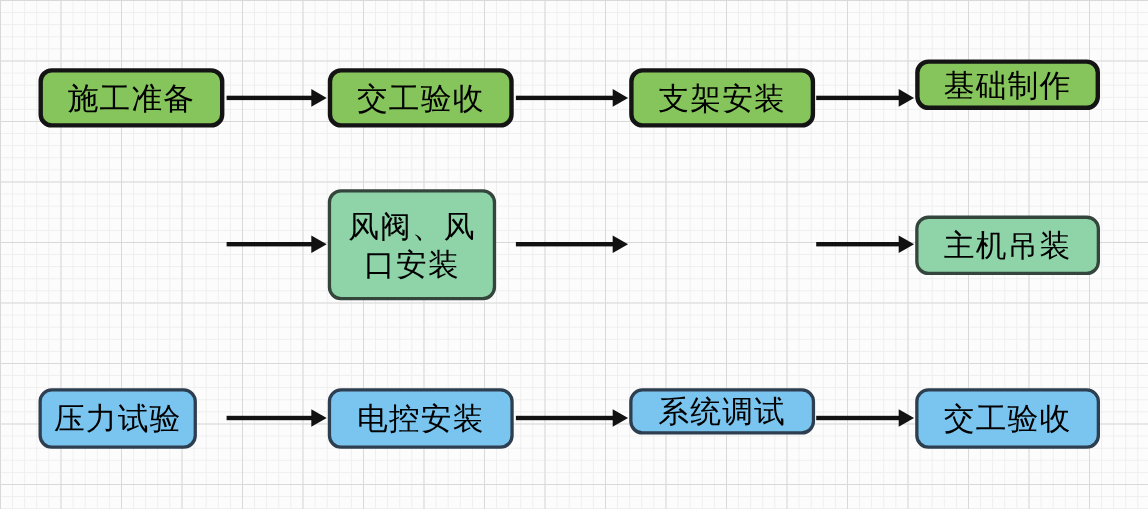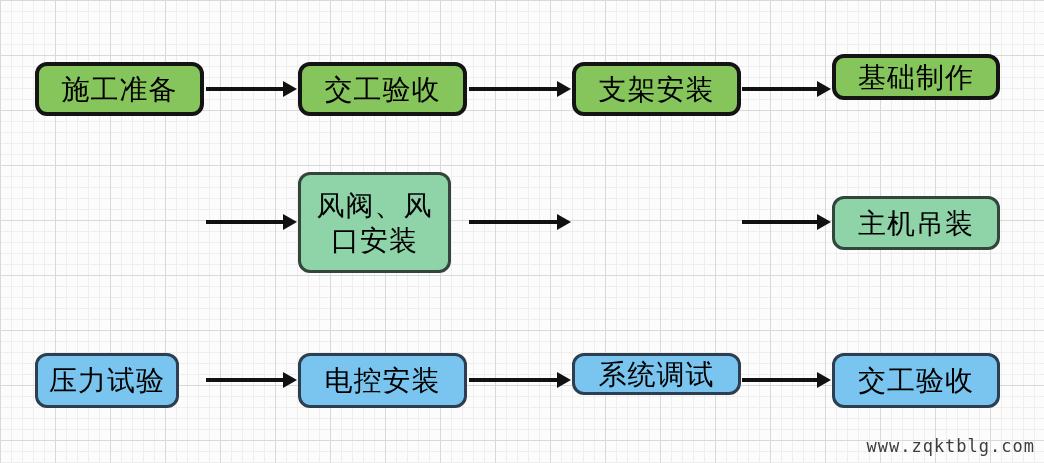--- a/index.html
+++ b/index.html
@@ -113,14 +113,13 @@
     <div class="shaft"></div>
     <div class="head"></div>
   </div>
   <div class="node blue" style="left:572px; top:353px; width:169px; height:42px;">系统调试</div>
   <div class="arrow" style="left:742px; top:372px; width:89px;">
     <div class="shaft"></div>
     <div class="head"></div>
   </div>
   <div class="node blue" style="left:832px; top:353px; width:168px; height:55px;">交工验收</div>
 
-  <div class="watermark">www.zqktblg.com</div>
 </div>
 
 </body></html>

